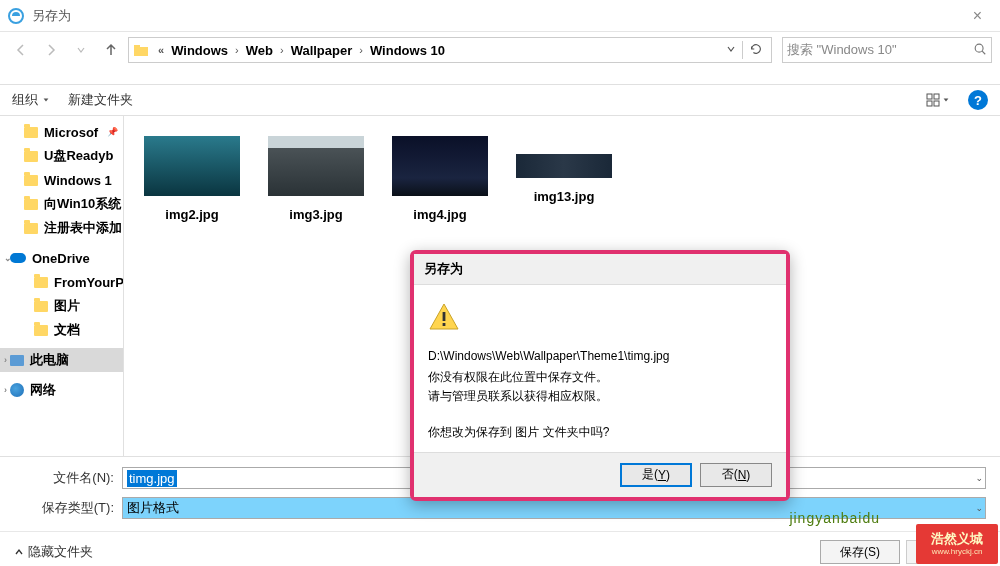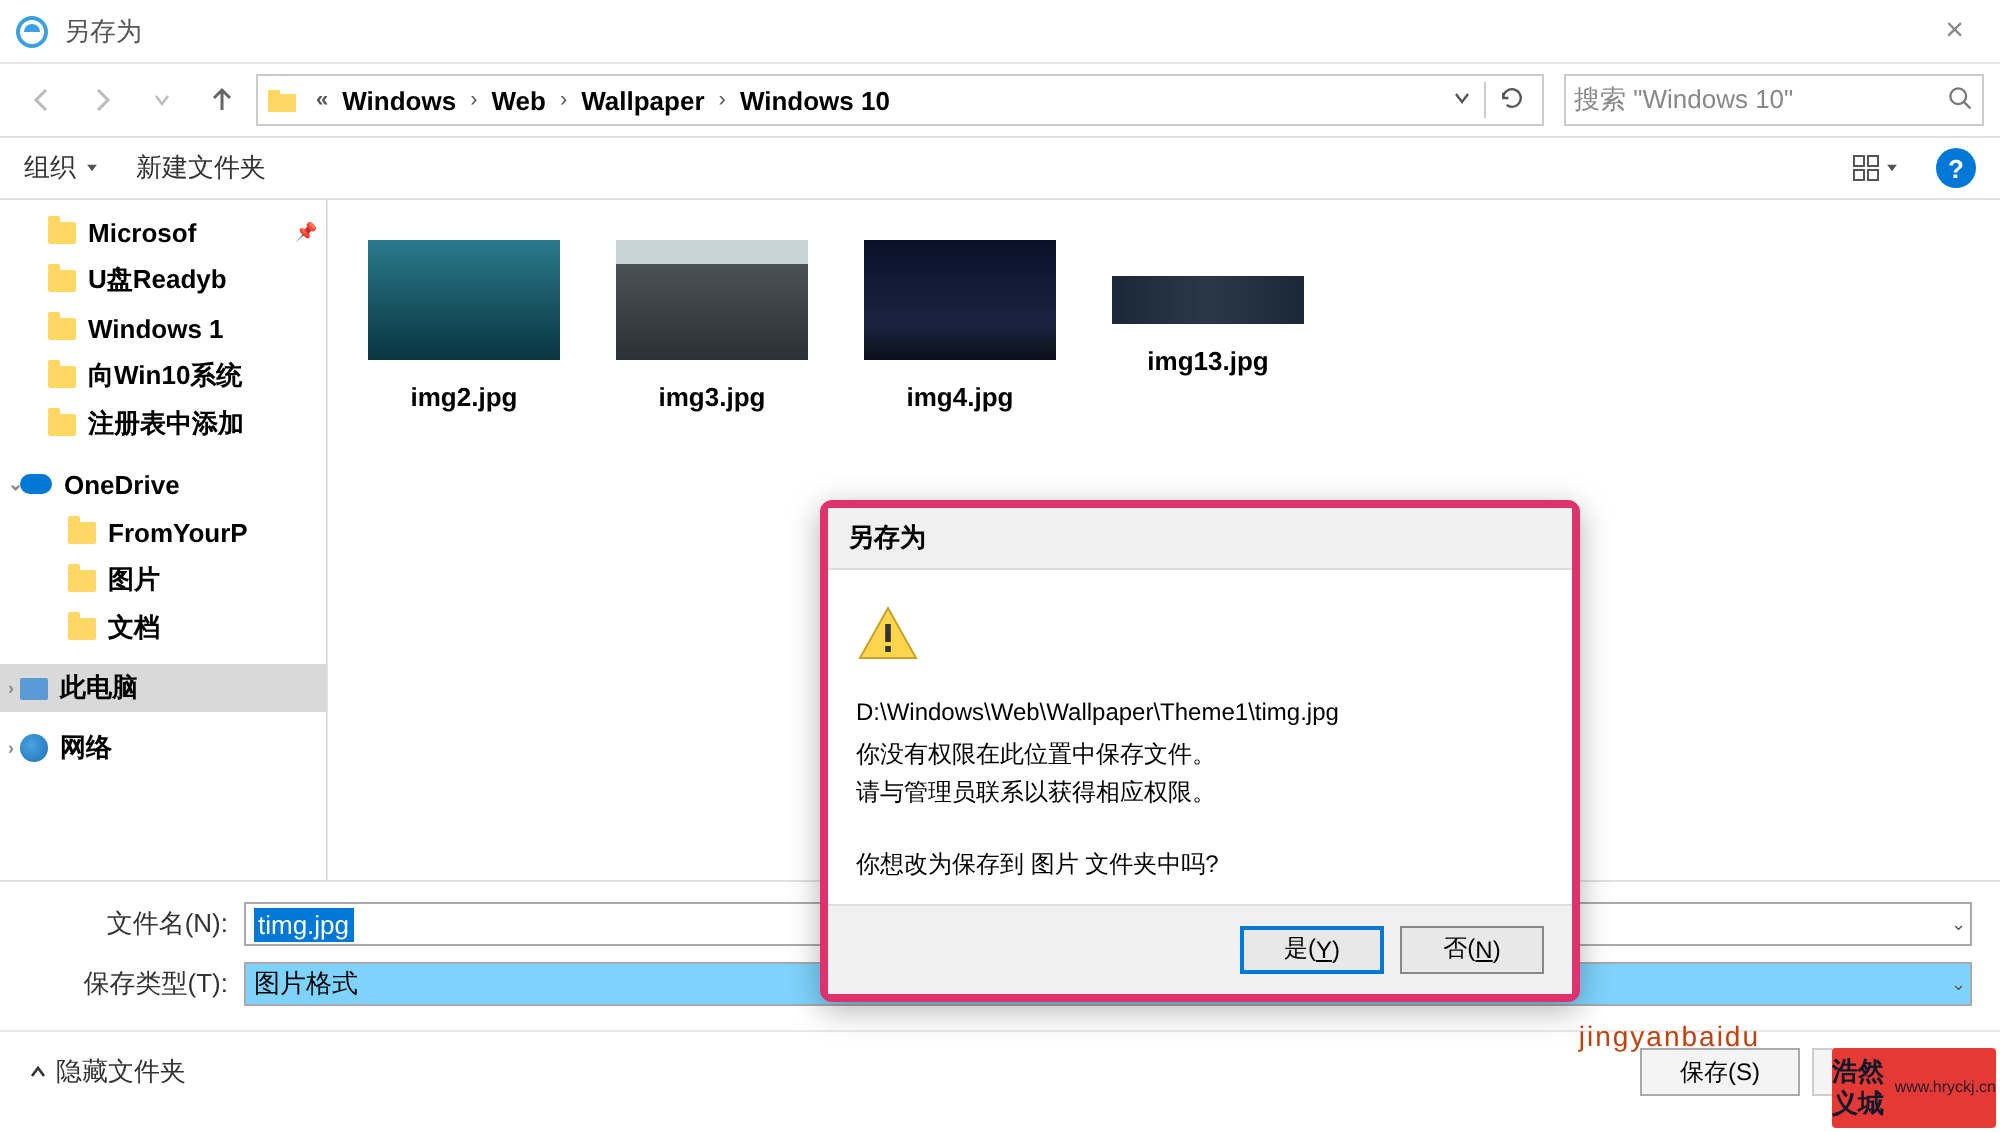--- a/index.html
+++ b/index.html
@@ -23,29 +23,29 @@
 .breadcrumb .crumb { padding: 0 2px; font-size: 13px; font-weight: 600; color: #000; cursor: pointer; white-space: nowrap; }
 .breadcrumb .quote { font-weight: bold; }
 .breadcrumb .tail { margin-left: auto; display: flex; align-items: center; }
 .tail-btn { color: #555; padding: 0 4px; cursor: pointer; }
 
 .searchbox { width: 210px; height: 26px; border: 1px solid #ccc; display: flex; align-items: center; padding: 0 4px; margin-left: 6px; }
 .searchbox .search-text { flex: 1; color: #888; font-size: 13px; overflow: hidden; white-space: nowrap; }
 .searchbox .search-icon { color: #777; }
 
 
-.toolbar { display: flex; align-items: center; height: 32px; border: 1px solid #e0e0e0; border-left: none; border-right: none; padding: 0 12px; gap: 18px; }
+.toolbar { display: flex; align-items: center; height: 32px; border: 1px solid #e0e0e0; border-left: none; border-right: none; padding: 0 12px; gap: 18px; margin-top: 16px; }
 .toolbar .tool { font-size: 13px; color: #333; cursor: pointer; display: flex; align-items: center; gap: 4px; }
 .toolbar .spacer { flex: 1; }
 .icon-btn { width: 26px; height: 26px; display: inline-flex; align-items: center; justify-content: center; cursor: pointer; color: #555; }
 .help-btn { width: 20px; height: 20px; border-radius: 50%; background: #0078d7; color: #fff; display: inline-flex; align-items: center; justify-content: center; font-weight: bold; font-size: 13px; cursor: pointer; }
 
 
 .main { display: flex; height: 340px; }
-.sidebar { width: 164px; border-right: 1px solid #e0e0e0; overflow: hidden; padding-top: 4px; }
+.sidebar { width: 124px; border-right: 1px solid #e0e0e0; overflow: hidden; padding-top: 4px; }
 .tree-item { display: flex; align-items: center; height: 24px; padding-left: 24px; font-size: 13px; font-weight: 600; color: #000; cursor: pointer; gap: 6px; white-space: nowrap; }
 .tree-item.pinned::after { content: "📌"; font-size: 9px; margin-left: auto; margin-right: 4px; color: #888; }
 .tree-item.group { padding-left: 10px; margin-top: 6px; }
 .tree-item.selected { background: #d9d9d9; }
 .tree-item.sub { padding-left: 34px; }
 .tree-arrow { position: absolute; left: 4px; color: #888; font-size: 9px; }
 .folder-ico { width: 14px; height: 11px; background: #ffd765; border-radius: 1px; position: relative; flex-shrink: 0; }
 .folder-ico::before { content: ""; position: absolute; top: -3px; left: 0; width: 6px; height: 3px; background: #ffd765; border-radius: 1px 1px 0 0; }
 .onedrive-ico { width: 16px; height: 10px; background: #0078d4; border-radius: 5px; flex-shrink: 0; position: relative; }
 .pc-ico { width: 14px; height: 11px; background: #5b9bd5; border-radius: 1px; flex-shrink: 0; }
@@ -88,22 +88,22 @@
 .field-input .dd { position: absolute; right: 2px; color: #555; font-size: 9px; }
 
 
 .footer { display: flex; align-items: center; padding: 8px 14px 10px; border-top: 1px solid #e8e8e8; }
 .footer .collapse { display: flex; align-items: center; gap: 4px; font-size: 13px; color: #333; cursor: pointer; }
 .footer .spacer { flex: 1; }
 .footer .fbtn { min-width: 80px; height: 24px; border: 1px solid #aaa; background: #f4f4f4; font-size: 12px; cursor: pointer; display: inline-flex; align-items: center; justify-content: center; margin-left: 6px; }
 .footer .fbtn.disabled { color: #999; border-color: #ccc; }
 
 
-.watermark { position: absolute; right: 120px; bottom: 40px; color: #c2410c; font-size: 14px; letter-spacing: 1px; pointer-events: none; }
-.brand { position: absolute; right: 2px; bottom: 2px; width: 82px; height: 40px; background: #e53935; color: #0f172a; display: flex; align-items: center; justify-content: center; font-size: 13px; font-weight: bold; border-radius: 2px; line-height: 1.2; }
+.watermark { position: absolute; right: 120px; bottom: 40px; color: #4d7c0f; font-size: 14px; letter-spacing: 1px; pointer-events: none; }
+.brand { position: absolute; right: 2px; bottom: 2px; width: 82px; height: 40px; background: #e53935; color: #fef9c3; display: flex; flex-direction: column; align-items: center; justify-content: center; font-size: 13px; font-weight: bold; border-radius: 2px; line-height: 1.2; }
 .brand .small { font-size: 8px; font-weight: normal; opacity: 0.9; }
 </style>
 </head>
 <body>
 
 <div class="titlebar">
   <span class="app-icon">
     <svg width="16" height="16" viewBox="0 0 16 16">
         <circle cx="8" cy="8" r="7" fill="none" stroke="#3aa0e0" stroke-width="2"></circle>
         <path d="M4 8 A4 4 0 0 1 12 8" fill="#3aa0e0"></path>

